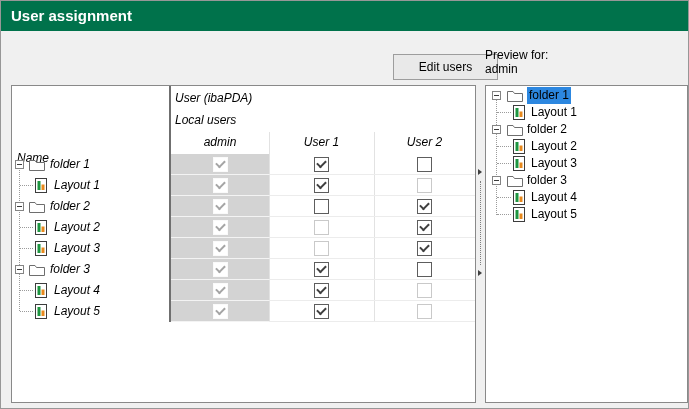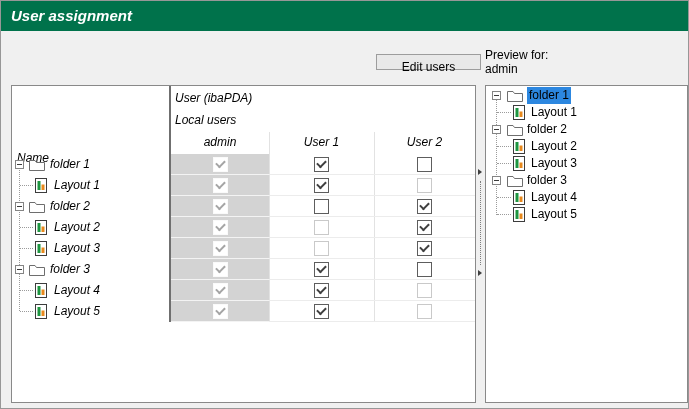--- a/index.html
+++ b/index.html
@@ -1,24 +1,24 @@
 <!DOCTYPE html>
 <html><head>
 <meta charset="utf-8">
 <style>
   html,body{margin:0;padding:0;}
   body{font-family:"Liberation Sans",sans-serif;font-size:12px;color:#000;background:#fff;}
   .win{position:relative;width:689px;height:409px;background:#f0f0f0;border:1px solid #979797;box-sizing:border-box;overflow:hidden;}
 
   
   .titlebar{position:absolute;left:0;top:0;width:100%;height:30px;background:#00724B;color:#fff;
-            font-size:15px;font-weight:bold;line-height:30px;padding-left:10px;box-sizing:border-box;font-style:italic;}
-
-  
-  .btn{position:absolute;left:375px;top:53px;width:105px;height:16px;background:#e9e9e9;
+            font-size:15px;font-weight:bold;line-height:30px;padding-left:10px;box-sizing:border-box;}
+
+  
+  .btn{position:absolute;left:392px;top:53px;width:105px;height:26px;background:#e9e9e9;
        border:1px solid #9d9d9d;box-sizing:border-box;text-align:center;line-height:22px;font-size:12px;cursor:default;}
 
   
   .preview-caption{position:absolute;left:484px;top:39px;margin-top:8px;}
   .preview-user{position:absolute;left:484px;top:61px;}
 
   
   .panel{position:absolute;background:#fff;border:1px solid #898989;box-sizing:border-box;}
   .left-panel{left:10px;top:84px;width:465px;height:318px;font-style:italic;}
   .right-panel{left:484px;top:84px;width:203px;height:318px;}

